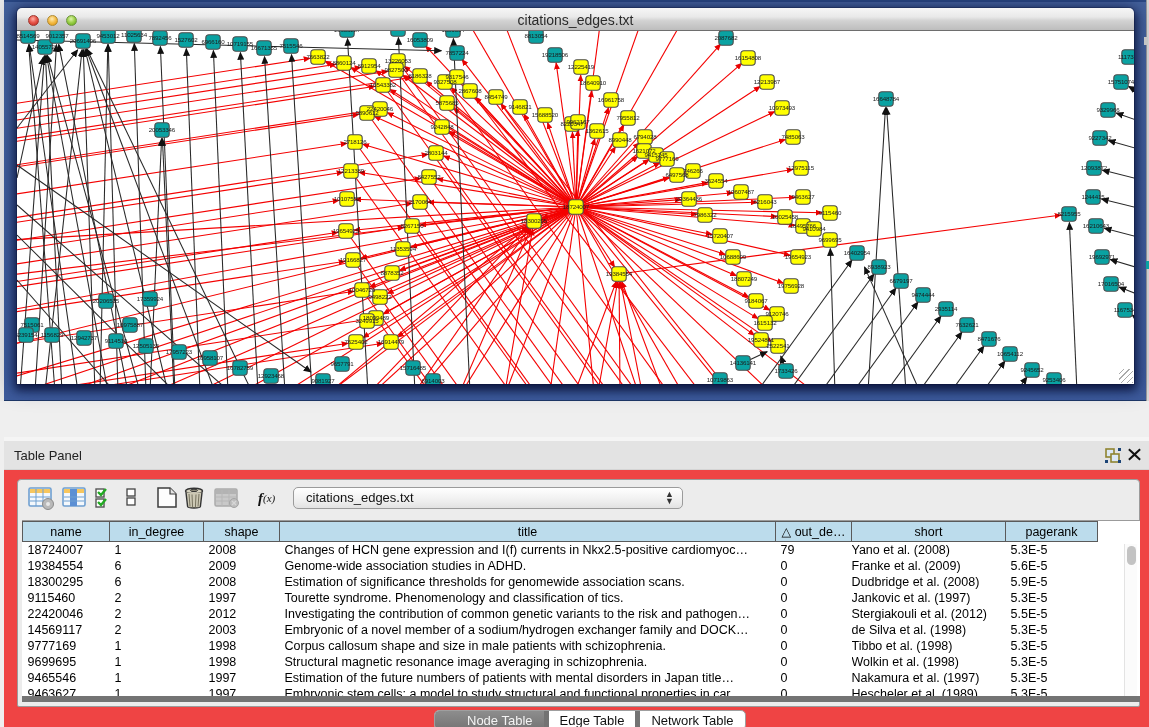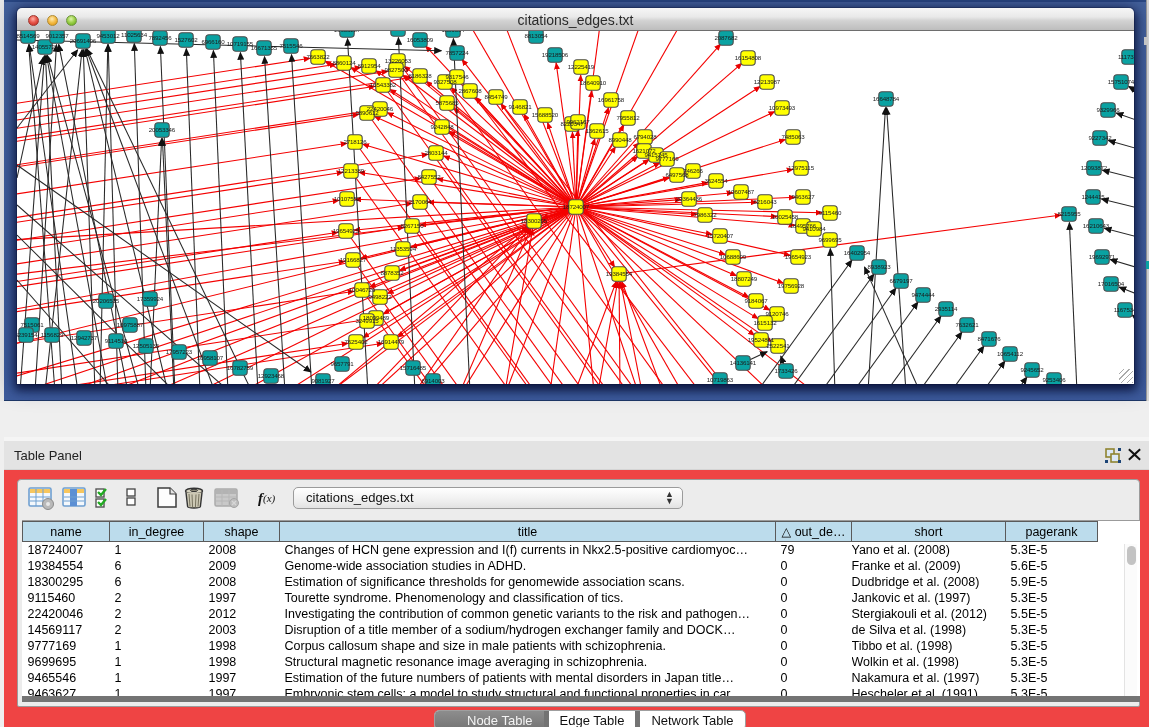--- a/index.html
+++ b/index.html
@@ -724,21 +724,21 @@
                 <td>2012</td>
                 <td>Investigating the contribution of common genetic variants to the risk and pathogen…</td>
                 <td>0</td>
                 <td class="c">Stergiakouli et al. (2012)</td>
                 <td>5.5E-5</td>
               </tr>
 <tr>
                 <td>14569117</td>
                 <td>2</td>
                 <td>2003</td>
-                <td>Disruption of a title member of a sodium/hydrogen exchanger family and DOCK…</td>
+                <td>Embryonic of a novel member of a sodium/hydrogen exchanger family and DOCK…</td>
                 <td>0</td>
                 <td class="c">de Silva et al. (1998)</td>
                 <td>5.3E-5</td>
               </tr>
 <tr>
                 <td>9777169</td>
                 <td>1</td>
                 <td>1998</td>
                 <td>Corpus callosum shape and size in male patients with schizophrenia.</td>
                 <td>0</td>
@@ -762,21 +762,21 @@
                 <td>0</td>
                 <td class="c">Nakamura et al. (1997)</td>
                 <td>5.3E-5</td>
               </tr>
 <tr>
                 <td>9463627</td>
                 <td>1</td>
                 <td>1997</td>
                 <td>Embryonic stem cells: a model to study structural and functional properties in car…</td>
                 <td>0</td>
-                <td class="c">Hescheler et al. (1991)</td>
+                <td class="c">Hescheler et al. (1989)</td>
                 <td>5.3E-5</td>
               </tr>
 </tbody>
           </table>
         <div id="vsb">
             <div class="thumb"></div>
           </div>
       </div>
     </div>
     <div id="tabs">

